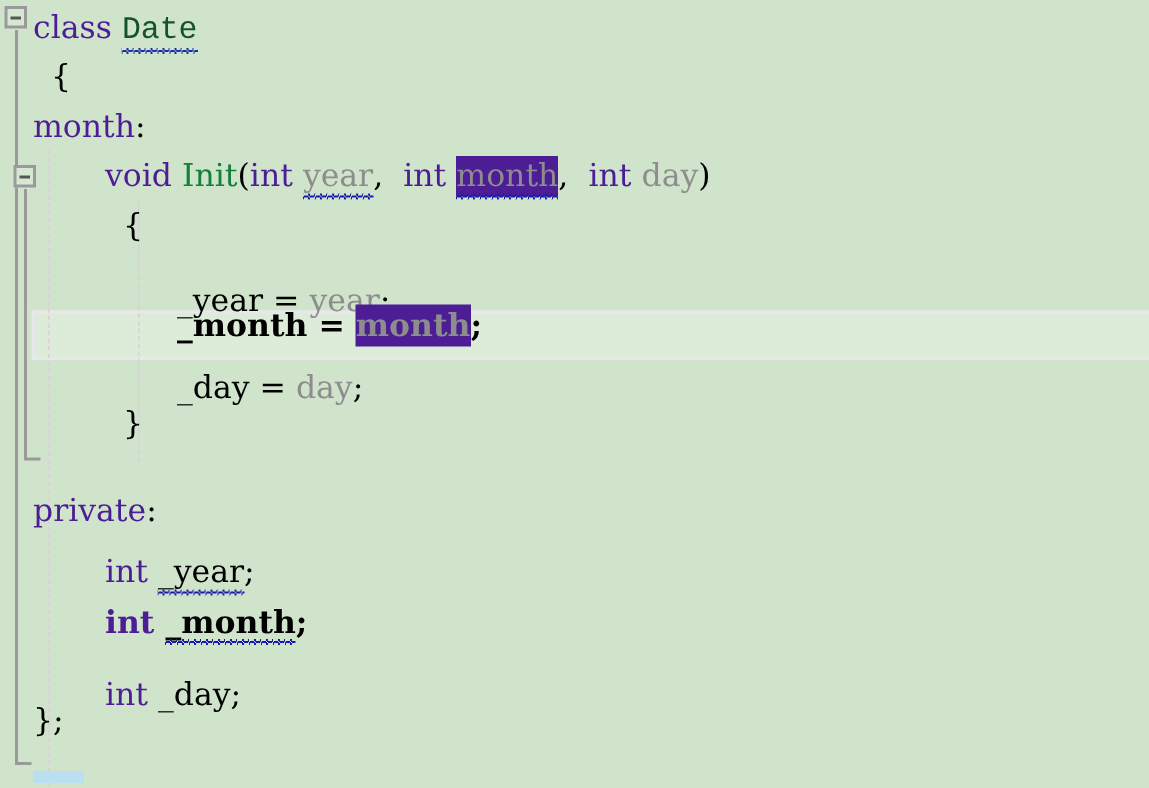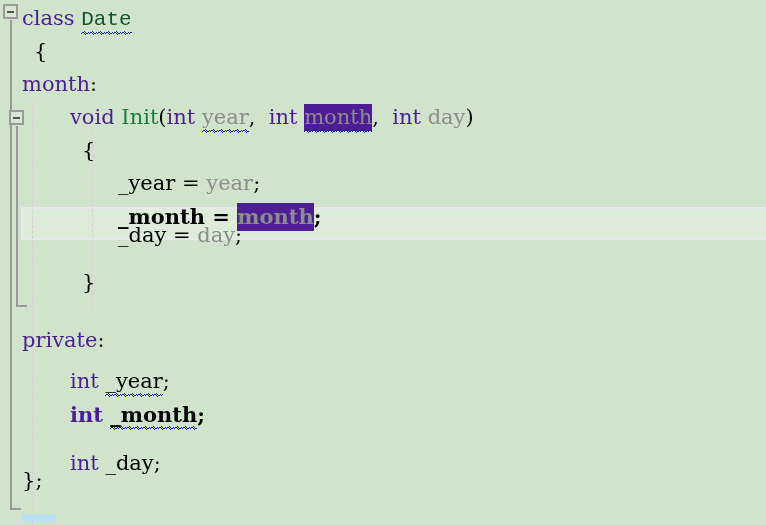--- a/index.html
+++ b/index.html
@@ -159,23 +159,23 @@
 
   <div class="indent-guide" style="left:32px; top:100px; height:425px;"></div>
   <div class="indent-guide" style="left:92px; top:133px; height:175px;"></div>
 
   <div id="code-lines">
       <div class="line" style="top: 2px; padding-left: 0px;"><span class="kw">class</span><span class="punct"> </span><span class="type squig squig-teal">Date</span></div>
       <div class="line" style="top: 35px; padding-left: 12px;"><span class="brace">{</span></div>
       <div class="line" style="top: 68px; padding-left: 0px;"><span class="kw">month</span><span class="punct">:</span></div>
       <div class="line" style="top: 101px; padding-left: 48px;"><span class="kw">void</span><span class="punct"> </span><span class="fn">Init</span><span class="punct">(</span><span class="kw">int</span><span class="punct"> </span><span class="param squig">year</span><span class="punct">,  </span><span class="kw">int</span><span class="punct"> </span><span class="wordhl"><span class="param squig">month</span></span><span class="punct">,  </span><span class="kw">int</span><span class="punct"> </span><span class="param">day</span><span class="punct">)</span></div>
       <div class="line" style="top: 134px; padding-left: 60px;"><span class="brace">{</span></div>
-      <div class="line" style="top: 167px; padding-left: 96px;"><span class="punct">_year</span><span class="punct"> = </span><span class="param">year</span><span class="punct">;</span></div>
+      <div class="line" style="top: 184px; padding-left: 96px;"><span class="punct">_year</span><span class="punct"> = </span><span class="param">year</span><span class="punct">;</span></div>
       <div class="line" style="top: 200px; padding-left: 96px; font-weight: bold;"><span class="punct">_month</span><span class="punct"> = </span><span class="wordhl"><span class="param">month</span></span><span class="punct">;</span></div>
-      <div class="line" style="top: 219px; padding-left: 96px;"><span class="punct">_day</span><span class="punct"> = </span><span class="param">day</span><span class="punct">;</span></div>
+      <div class="line" style="top: 242px; padding-left: 96px;"><span class="punct">_day</span><span class="punct"> = </span><span class="param">day</span><span class="punct">;</span></div>
       <div class="line" style="top: 266px; padding-left: 60px;"><span class="brace">}</span></div>
       <div class="line" style="top: 299px; padding-left: 0px;"></div>
       <div class="line" style="top: 324px; padding-left: 0px;"><span class="kw">private</span><span class="punct">:</span></div>
       <div class="line" style="top: 365px; padding-left: 48px;"><span class="kw">int</span><span class="punct"> </span><span class="punct squig">_year</span><span class="punct">;</span></div>
       <div class="line" style="top: 398px; padding-left: 48px; font-weight: bold;"><span class="kw">int</span><span class="punct"> </span><span class="punct squig">_month</span><span class="punct">;</span></div>
       <div class="line" style="top: 447px; padding-left: 48px;"><span class="kw">int</span><span class="punct"> </span><span class="punct">_day</span><span class="punct">;</span></div>
       <div class="line" style="top: 464px; padding-left: 0px;"><span class="brace">}</span><span class="punct">;</span></div>
     </div>
 
   <div class="sel-block" style="left:22px; top:514px; width:34px; height:8px;"></div>

